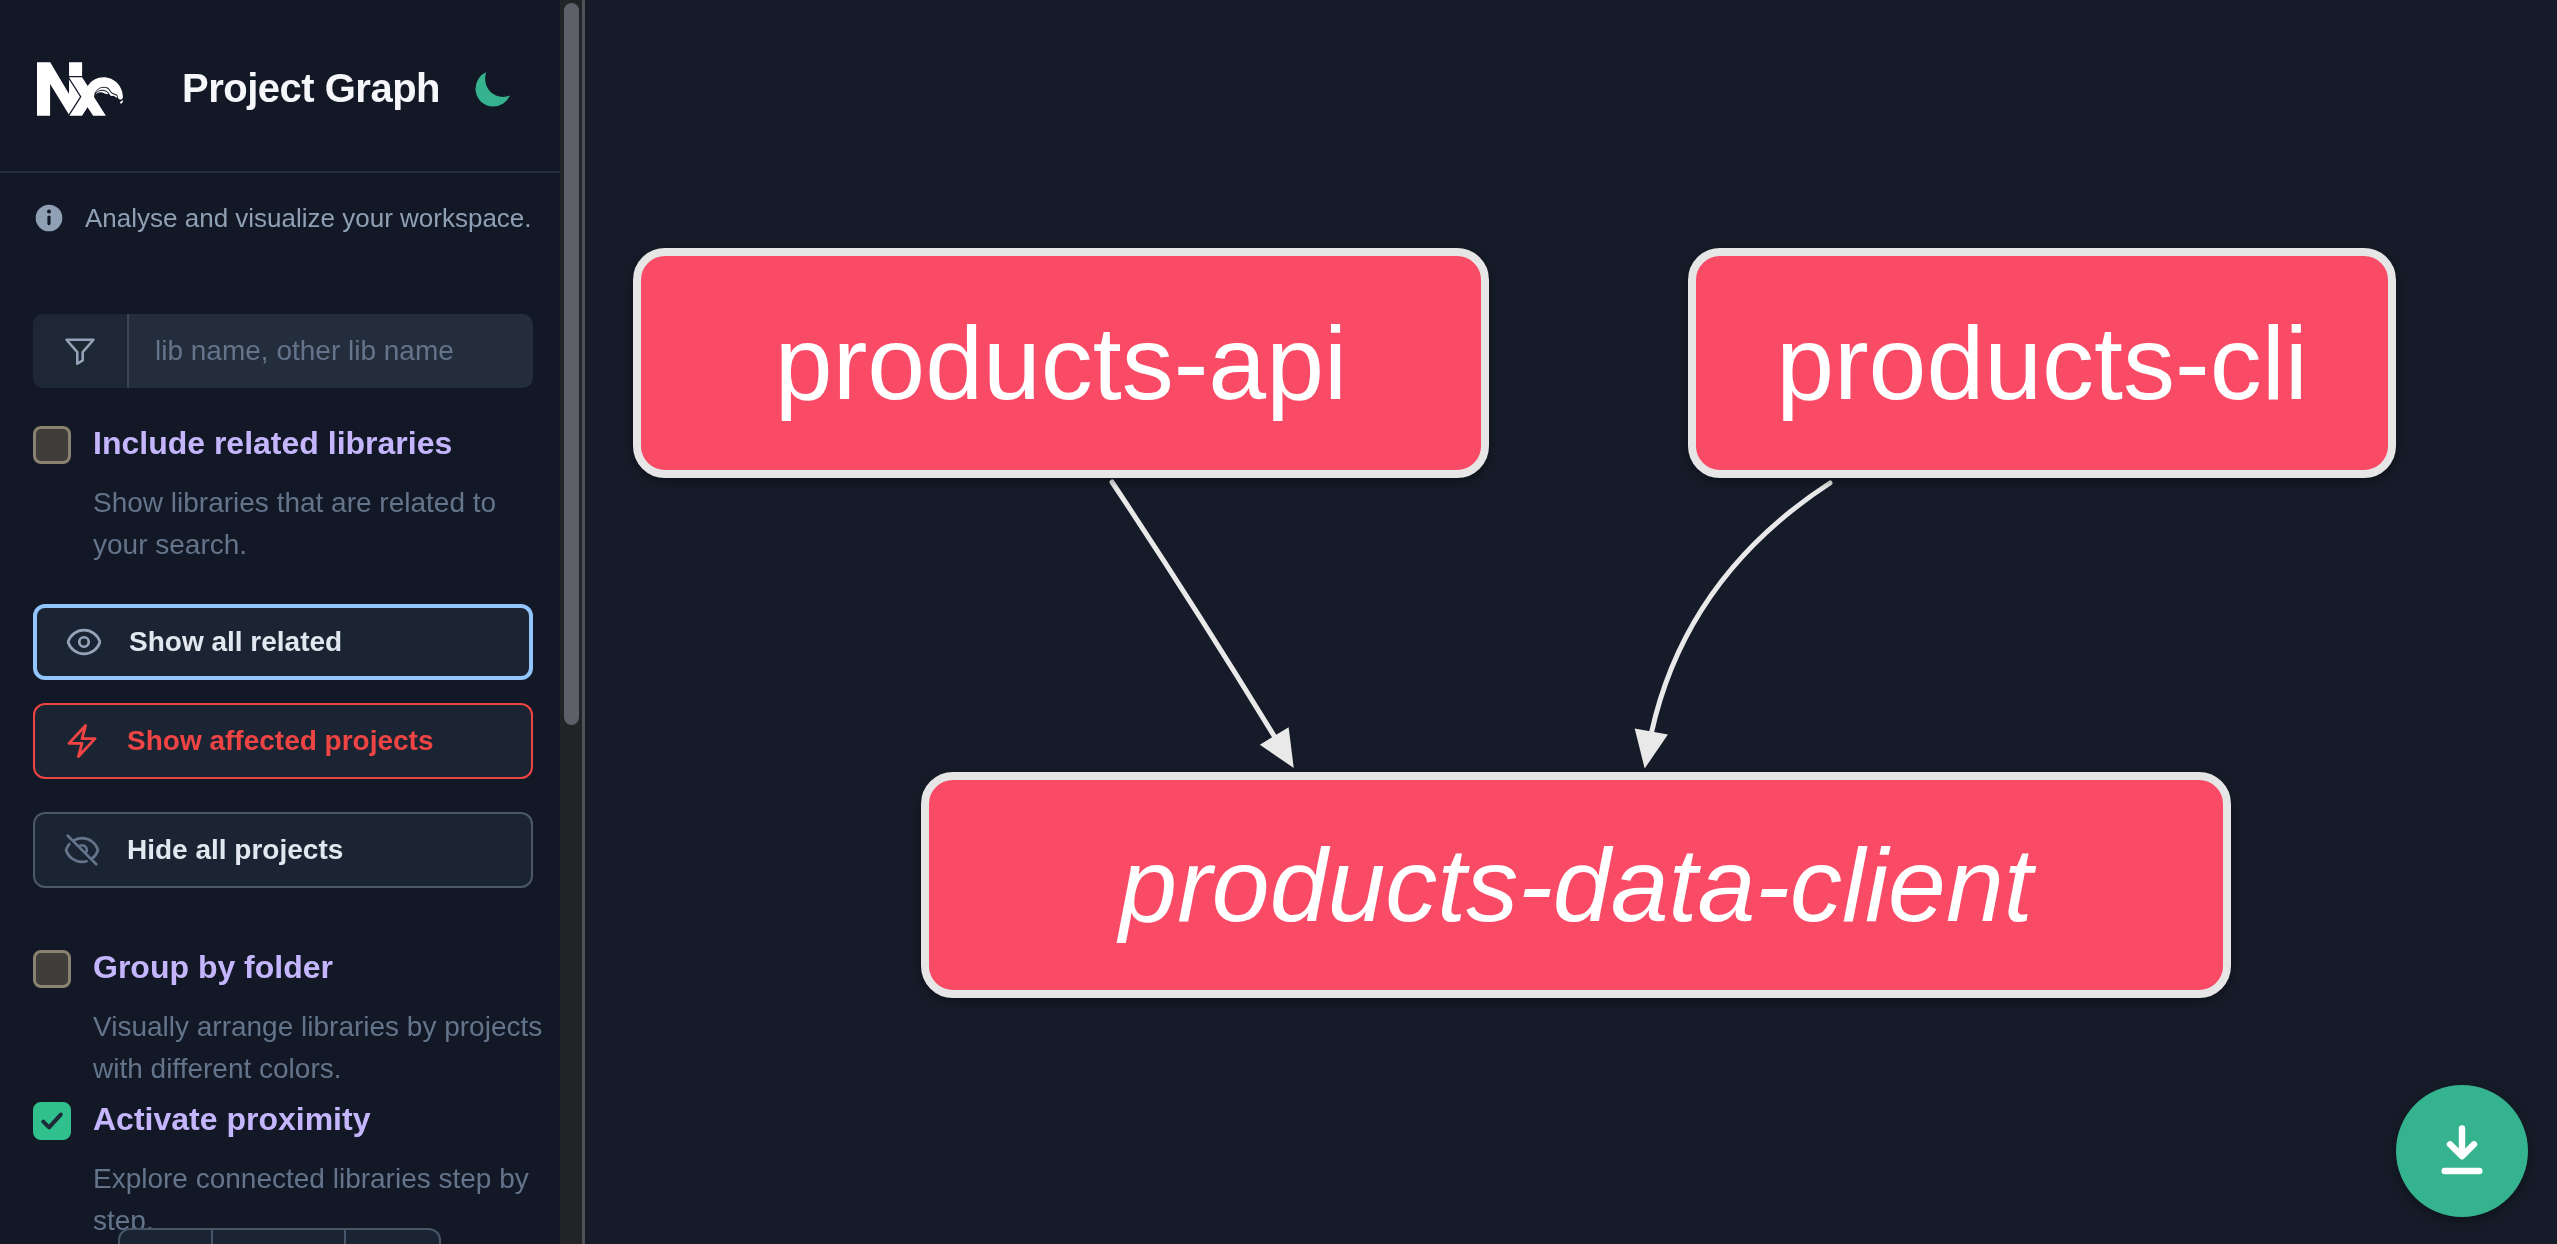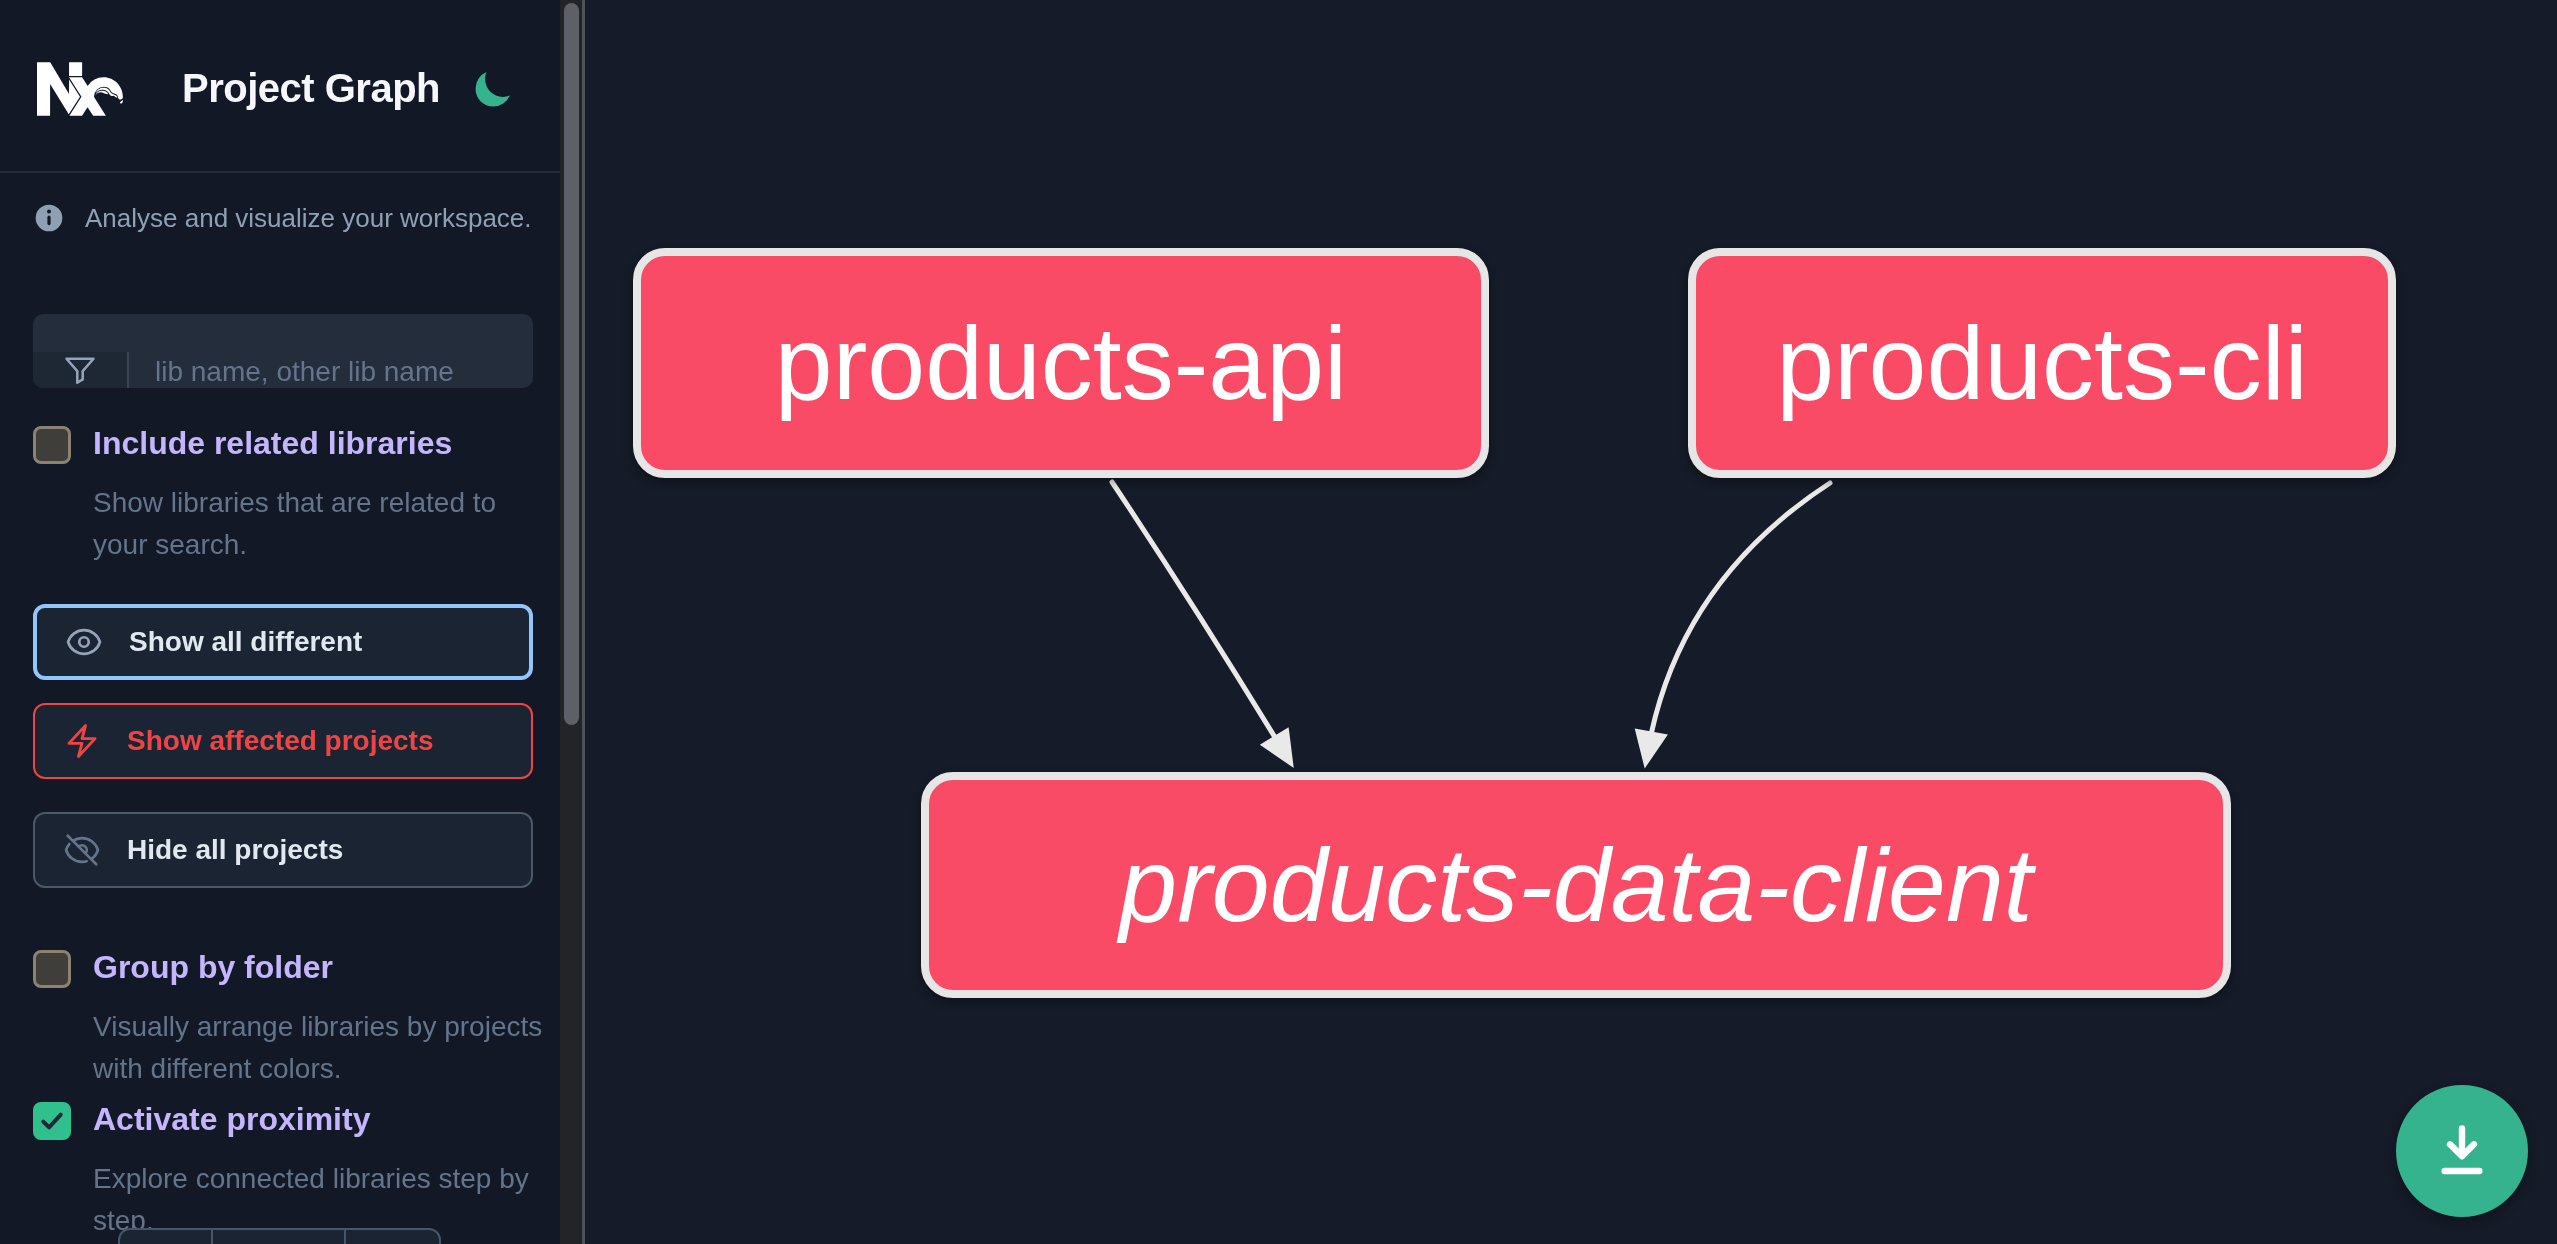--- a/index.html
+++ b/index.html
@@ -46,21 +46,21 @@
   .theme-toggle { position:absolute; left:470px; top:66px; width:48px; height:48px;
     background:none; border:none; cursor:pointer; }
   .theme-toggle svg { width:44px; height:44px; }
 
   .intro { position:absolute; left:33px; top:202px; display:flex; align-items:center; gap:20px; }
   .intro svg { width:32px; height:32px; flex-shrink:0; }
   .intro-text { font-size:26px; color:#8fa0b4; }
 
   .search-box {
     position:absolute; left:33px; top:314px; width:500px; height:74px;
-    background:#232d3c; border-radius:10px; display:flex; overflow:hidden;align-items:flex-end;
+    background:#232d3c; border-radius:10px; display:flex; overflow:hidden;
   }
   .search-icon-cell {
     width:96px; flex-shrink:0; background:#1e2734; border-right:2px solid #3a4452;
     display:flex; align-items:center; justify-content:center;
   }
   .search-icon-cell svg { width:36px; height:36px; }
   .search-box input {
     flex:1; background:transparent; border:none; outline:none;
     padding:0 26px; font-size:28px; color:#e2e8f0; font-family:"Liberation Sans",sans-serif;
   }
@@ -187,21 +187,21 @@
       </span>
     </label>
 
     <button class="sb-btn btn-show-all" style="top:604px">
       <span style="display:flex">
         <svg viewBox="0 0 24 24" fill="none" stroke="#94a3b8" stroke-width="1.7" stroke-linecap="round" stroke-linejoin="round">
           <path d="M2.036 12.322a1.012 1.012 0 010-.639C3.423 7.51 7.36 4.5 12 4.5c4.638 0 8.573 3.007 9.963 7.178.07.207.07.431 0 .639C20.577 16.49 16.64 19.5 12 19.5c-4.638 0-8.573-3.007-9.963-7.178z"></path>
           <path d="M15 12a3 3 0 11-6 0 3 3 0 016 0z"></path>
         </svg>
       </span>
-      <span>Show all different</span>
+      <span>Show all related</span>
     </button>
 
     <button class="sb-btn btn-affected" style="top:703px">
       <span style="display:flex">
         <svg viewBox="0 0 24 24" fill="none" stroke="#ef4444" stroke-width="1.8" stroke-linecap="round" stroke-linejoin="round">
           <path d="M3.75 13.5l10.5-11.25L12 10.5h8.25L9.75 21.75 12 13.5H3.75z"></path>
         </svg>
       </span>
       <span>Show affected projects</span>
     </button>

